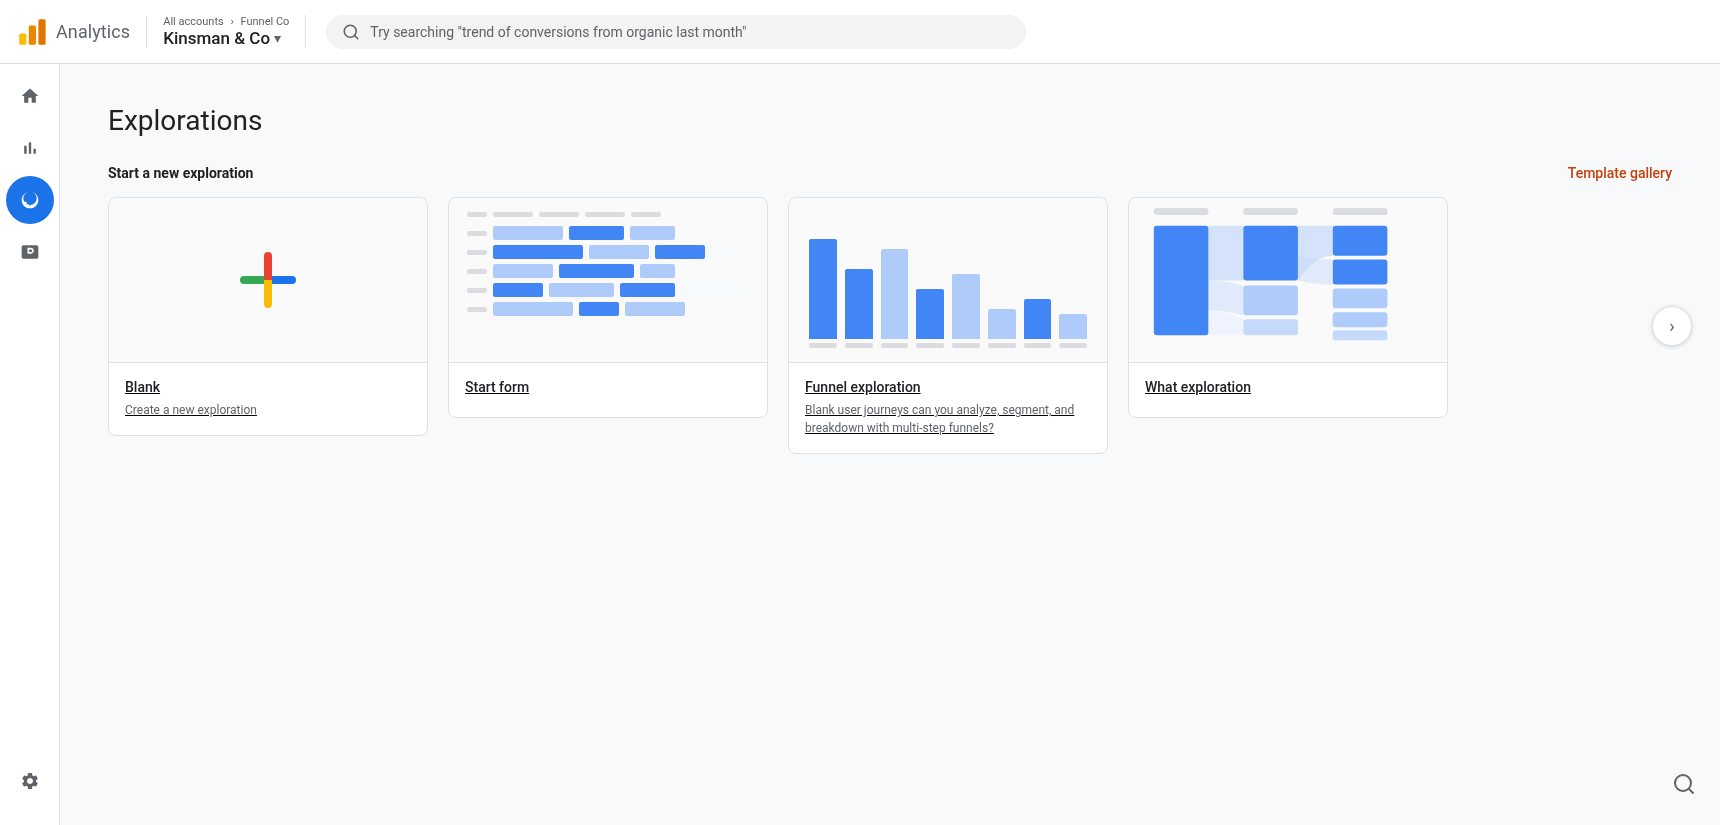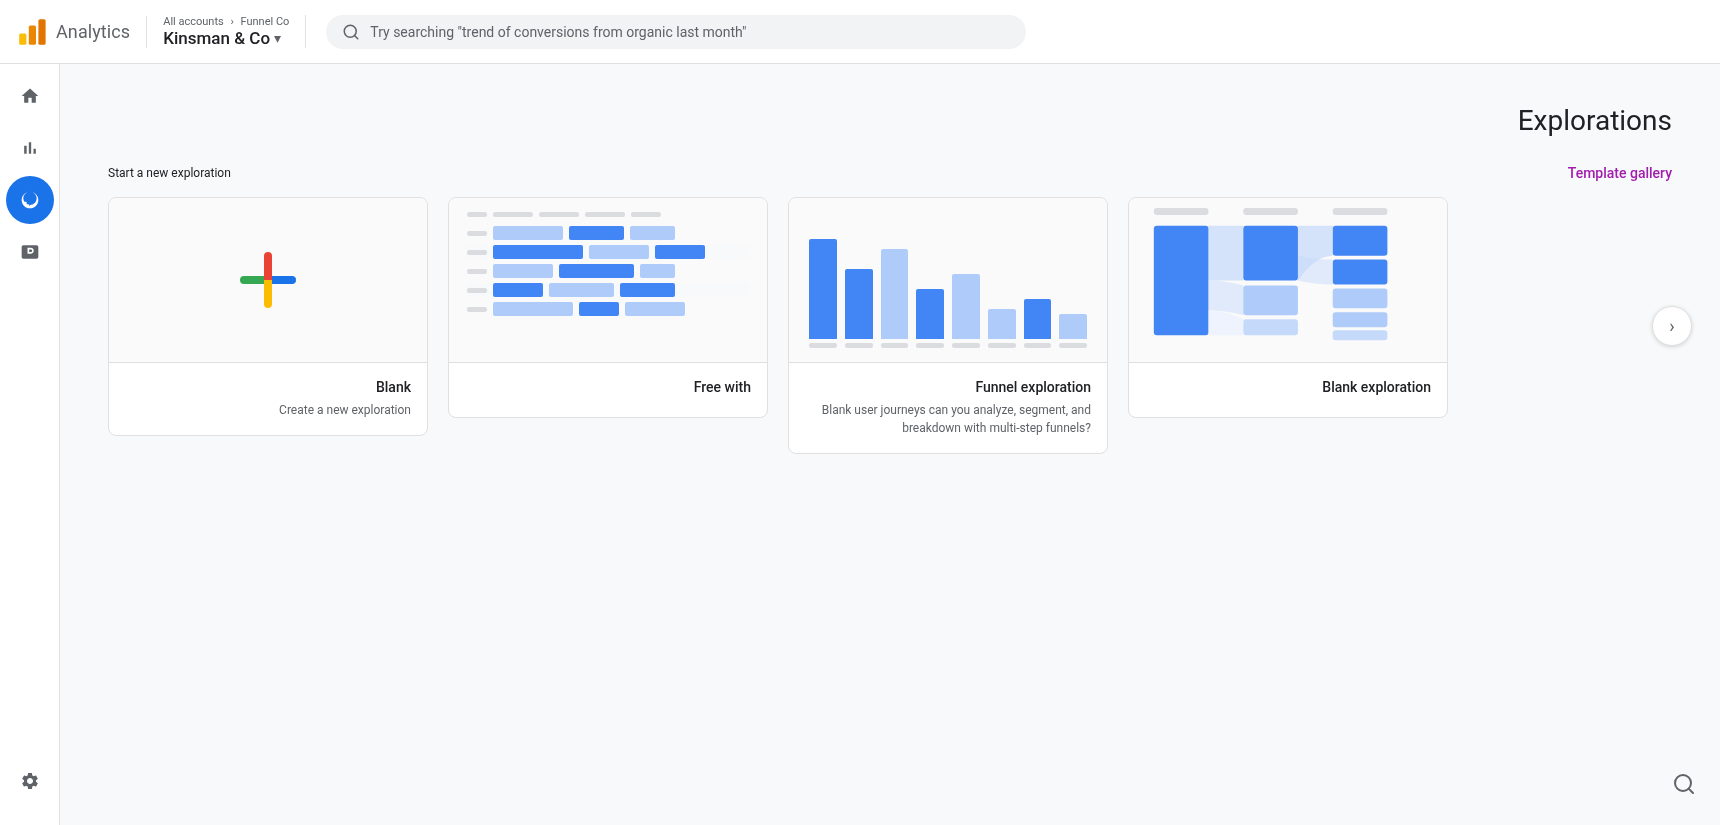--- a/index.html
+++ b/index.html
@@ -72,21 +72,20 @@
     .search-placeholder {
       color: #5f6368;
       font-size: 14px;
     }
 
     
     .body-layout {
       display: flex;
       flex: 1;
       overflow: hidden;
-      text-align: right;
     }
 
     
     .leftnav {
       width: 60px;
       background: #fff;
       border-right: 1px solid #e0e0e0;
       display: flex;
       flex-direction: column;
       align-items: center;
@@ -128,27 +127,27 @@
       color: #202124;
       margin-bottom: 28px;
     }
     .section-header {
       display: flex;
       justify-content: space-between;
       align-items: center;
       margin-bottom: 16px;
     }
     .section-label {
-      font-size: 12px;
+      font-size: 14px;
       color: #202124;
-      font-weight: 400;
+      font-weight: 700;
     }
     .template-gallery-link {
       font-size: 14px;
-      color: #a21caf;
+      color: #c2410c;
       cursor: pointer;
       text-decoration: none;
       font-weight: 500;
     }
 
     
     .cards-row {
       display: flex;
       gap: 20px;
       align-items: flex-start;
@@ -168,20 +167,21 @@
       border-radius: 8px 8px 0 0;
       display: flex;
       align-items: center;
       justify-content: center;
       overflow: hidden;
       background: #fafafa;
       border-bottom: 1px solid #e0e0e0;
     }
     .card-info {
       padding: 16px;
+      text-decoration: underline;
     }
     .card-title {
       font-size: 14px;
       font-weight: 500;
       color: #202124;
       margin-bottom: 6px;
     }
     .card-desc {
       font-size: 12px;
       color: #5f6368;
@@ -378,21 +378,21 @@
             </div>
             <div style="display:flex;gap:6px;align-items:center;">
               <div style="width:20px;height:5px;background:#dadce0;border-radius:2px;"></div>
               <div style="width:80px;height:14px;background:#aecbfa;border-radius:2px;"></div>
               <div style="width:40px;height:14px;background:#4285f4;border-radius:2px;"></div>
               <div style="width:60px;height:14px;background:#aecbfa;border-radius:2px;"></div>
             </div>
           </div>
         </div>
         <div class="card-info">
-          <div class="card-title">Free with</div>
+          <div class="card-title">Start form</div>
         </div>
       </div>
 
       <div class="card">
         <div class="card-preview">
 
           <div style="width:100%;height:100%;padding:14px 20px;display:flex;align-items:flex-end;gap:8px;">
             <div style="display:flex;flex-direction:column;align-items:center;gap:4px;flex:1;">
               <div style="width:100%;height:100px;background:#4285f4;border-radius:2px 2px 0 0;"></div>
               <div style="width:100%;height:5px;background:#dadce0;border-radius:2px;"></div>
@@ -457,21 +457,21 @@
             <path d="M65 28 Q82 28 100 28 L100 83 Q82 83 65 83 Z" fill="#aecbfa" opacity="0.5"></path>
 
             <path d="M65 83 Q82 83 100 88 L100 118 Q82 113 65 113 Z" fill="#c5dafa" opacity="0.5"></path>
             <path d="M65 113 Q82 113 100 122 L100 138 Q82 138 65 138 Z" fill="#e8f0fe" opacity="0.7"></path>
 
             <path d="M155 28 Q172 28 190 28 L190 58 Q172 58 155 83 Z" fill="#aecbfa" opacity="0.5"></path>
             <path d="M155 58 Q172 62 190 62 L190 87 Q172 87 155 83 Z" fill="#c5dafa" opacity="0.5"></path>
           </svg>
         </div>
         <div class="card-info">
-          <div class="card-title">Blank exploration</div>
+          <div class="card-title">What exploration</div>
         </div>
       </div>
 
       <div class="scroll-next">
         <span>›</span>
       </div>
 
     </div>
   </main>
 </div>

